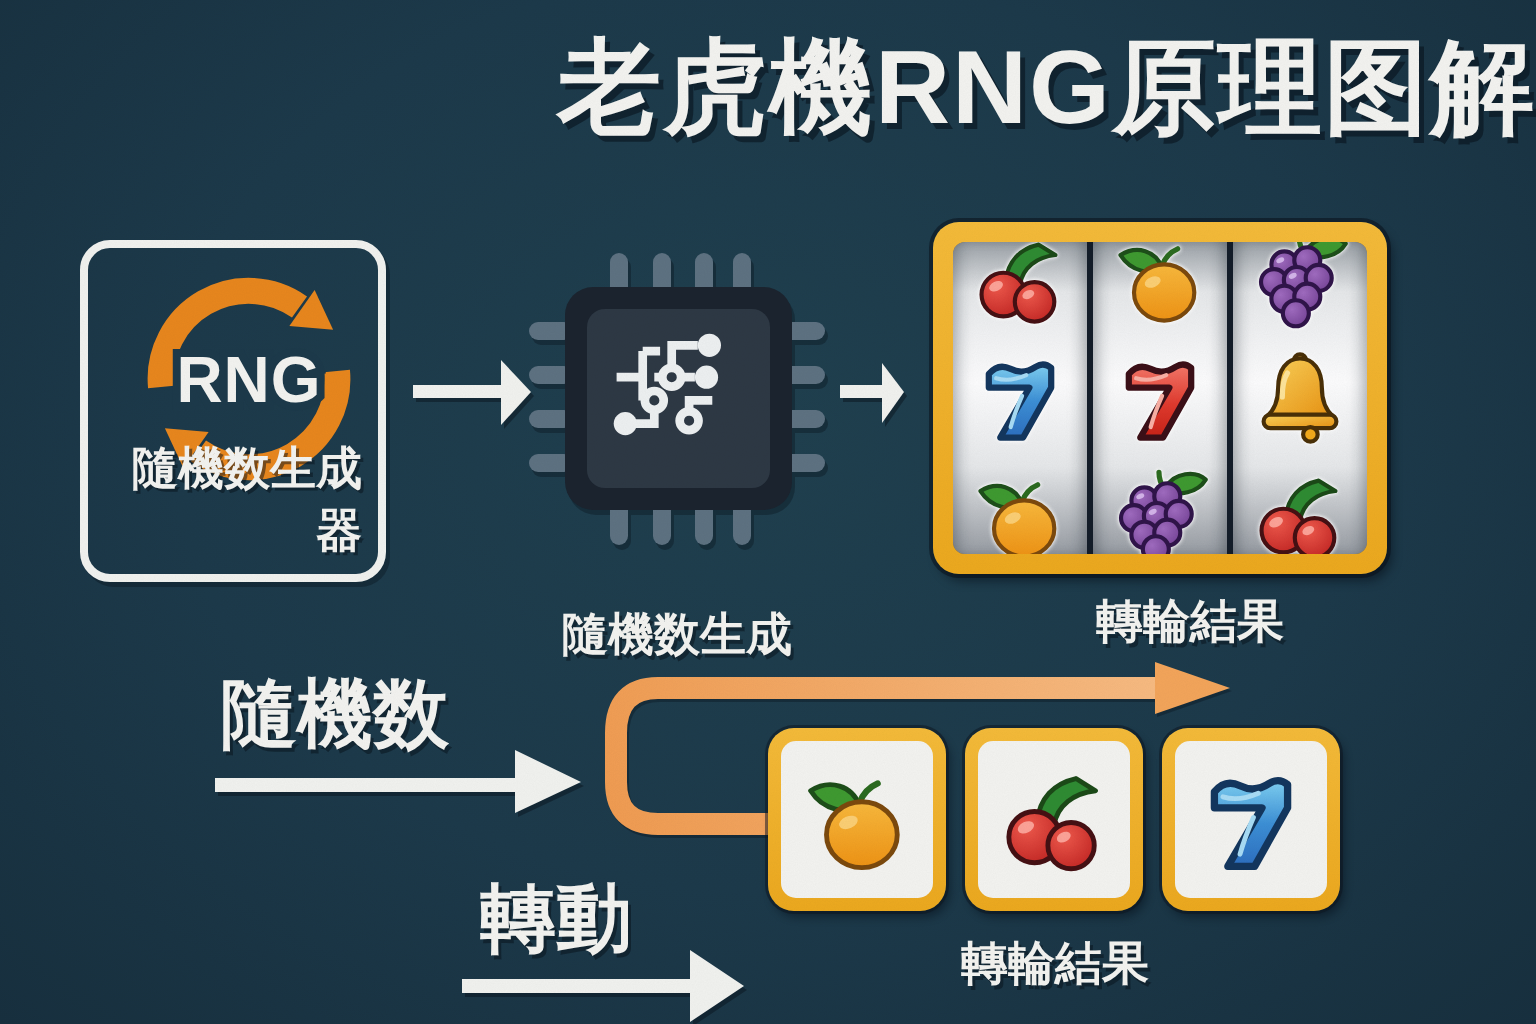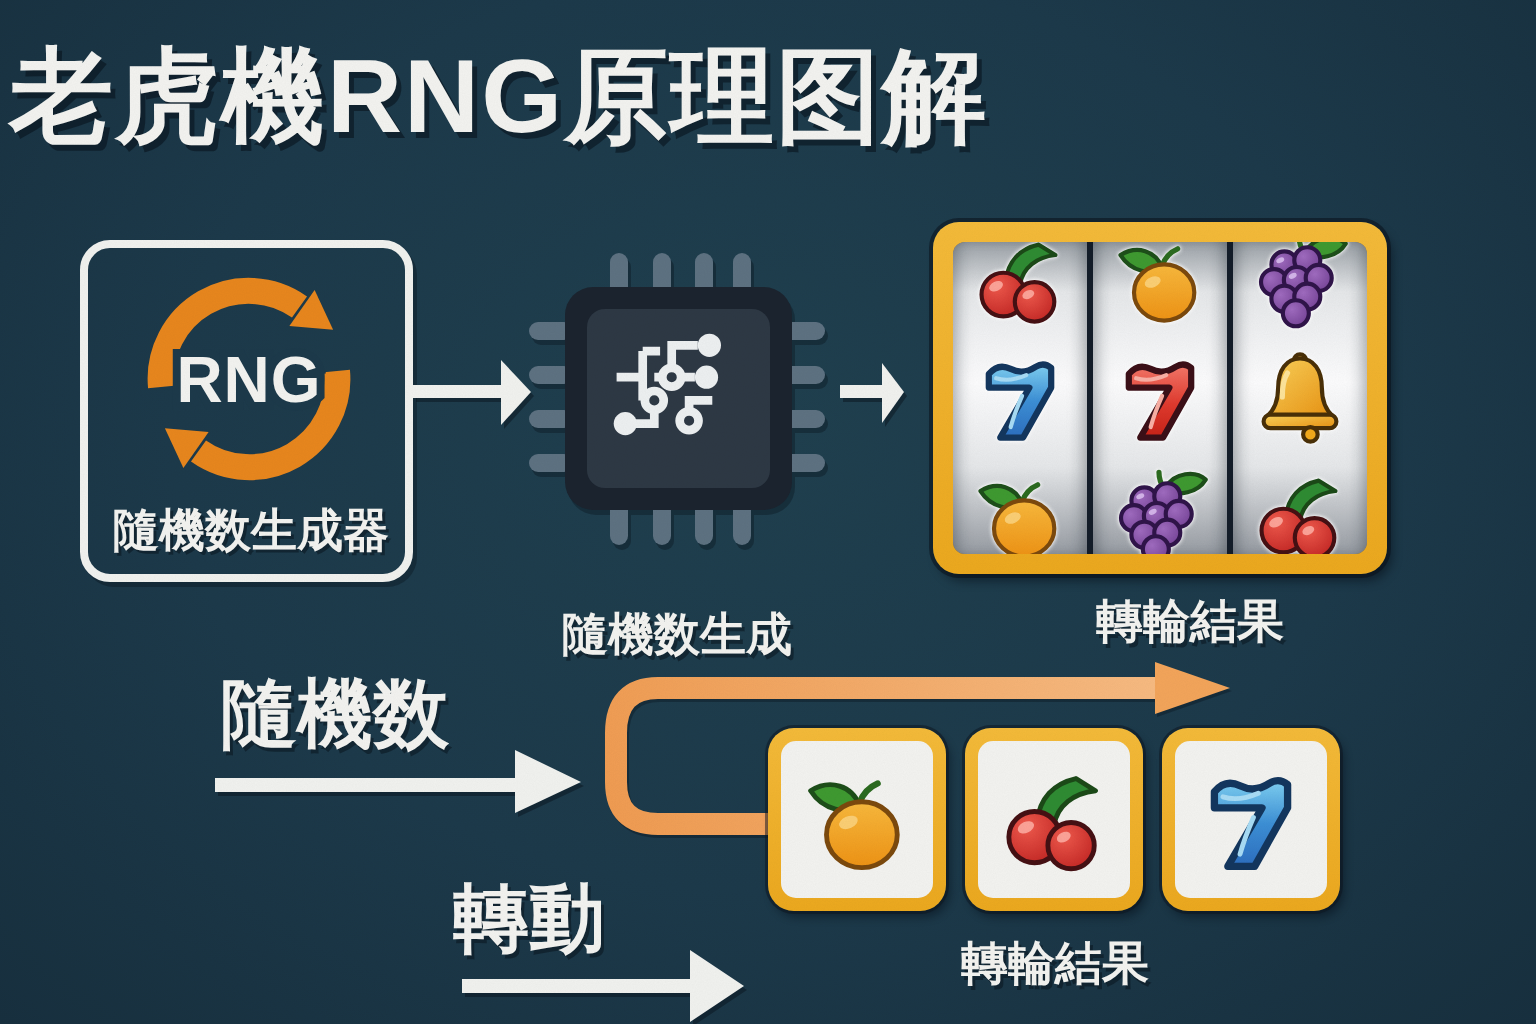--- a/index.html
+++ b/index.html
@@ -3,31 +3,31 @@
 <meta charset="utf-8">
 <style>
   html,body{margin:0;padding:0;background:#0e1f2b;}
   .canvas{
     position:relative;width:1536px;height:1024px;overflow:hidden;
     background:radial-gradient(ellipse at 50% 42%, #20404f 0%, #1d3a4b 55%, #18303f 100%);
     font-family:"Liberation Sans","DejaVu Sans",sans-serif;
   }
   .grain{position:absolute;inset:0;pointer-events:none;opacity:.5;}
   .title{
-    position:absolute;top:30px;left:0;right:0;margin:9px;text-align:left;
+    position:absolute;top:30px;left:0;right:0;margin:0;text-align:right;
     font-size:104px;line-height:1.1;font-weight:900;color:#f3f3f0;letter-spacing:2px;
     text-shadow:5px 6px 0 rgba(8,17,26,.55);
   }
   .wlabel{
     position:absolute;color:#f3f3f0;font-weight:800;
     text-shadow:3px 4px 0 rgba(8,17,26,.5);white-space:nowrap;
   }
   
   .rng-box{
-    position:absolute;left:80px;top:240px;width:333px;height:342px;box-sizing:border-box;
+    position:absolute;left:80px;top:240px;width:306px;height:342px;box-sizing:border-box;
     border:8px solid #f1f2ef;border-radius:30px;
     box-shadow:4px 5px 0 rgba(8,17,26,.35);
   }
   .cycle{position:absolute;left:56px;top:26px;}
   .rng-box .boxlabel{
     position:absolute;bottom:12px;left:0;right:16px;text-align:right;
     font-size:46px;font-weight:800;color:#f3f3f0;text-shadow:3px 3px 0 rgba(8,17,26,.5);
   }
   .flow-arrow{position:absolute;filter:drop-shadow(3px 4px 0 rgba(8,17,26,.45));}
   
@@ -49,21 +49,21 @@
     background:linear-gradient(180deg,#9ba1a7 0%,#e6e8ea 16%,#fcfcfd 45%,#e6e8ea 72%,#979ca3 100%);
     box-shadow:inset 12px 0 16px -9px rgba(20,30,40,.4), inset -12px 0 16px -9px rgba(20,30,40,.4);
   }
   .divider{flex:0 0 6px;background:#141d29;}
   .cell{width:104px;height:104px;flex:0 0 auto;
     filter:drop-shadow(0 0 2px rgba(255,255,255,.9)) drop-shadow(0 0 1px rgba(255,255,255,.6));}
   .cell svg{width:100%;height:100%;display:block;}
   .slot-label{left:960px;top:590px;width:460px;text-align:center;font-size:47px;}
   
   .random-label{left:221px;top:664px;font-size:76px;}
-  .spin-label{left:453px;top:868px;font-size:76px;}
+  .spin-label{left:480px;top:868px;font-size:76px;}
   .orange-path{position:absolute;left:600px;top:655px;filter:drop-shadow(2px 3px 0 rgba(8,17,26,.35));}
   .rbox{
     position:absolute;top:728px;width:178px;height:183px;box-sizing:border-box;
     background:linear-gradient(180deg,#f4bb3a 0%,#eca91f 100%);
     border-radius:26px;padding:13px;
     box-shadow:0 0 0 3px rgba(14,22,32,.5), 4px 6px 8px rgba(5,12,20,.45);
   }
   .rbox .inner{
     width:100%;height:100%;background:#f3f3f0;border-radius:15px;
     display:flex;align-items:center;justify-content:center;

